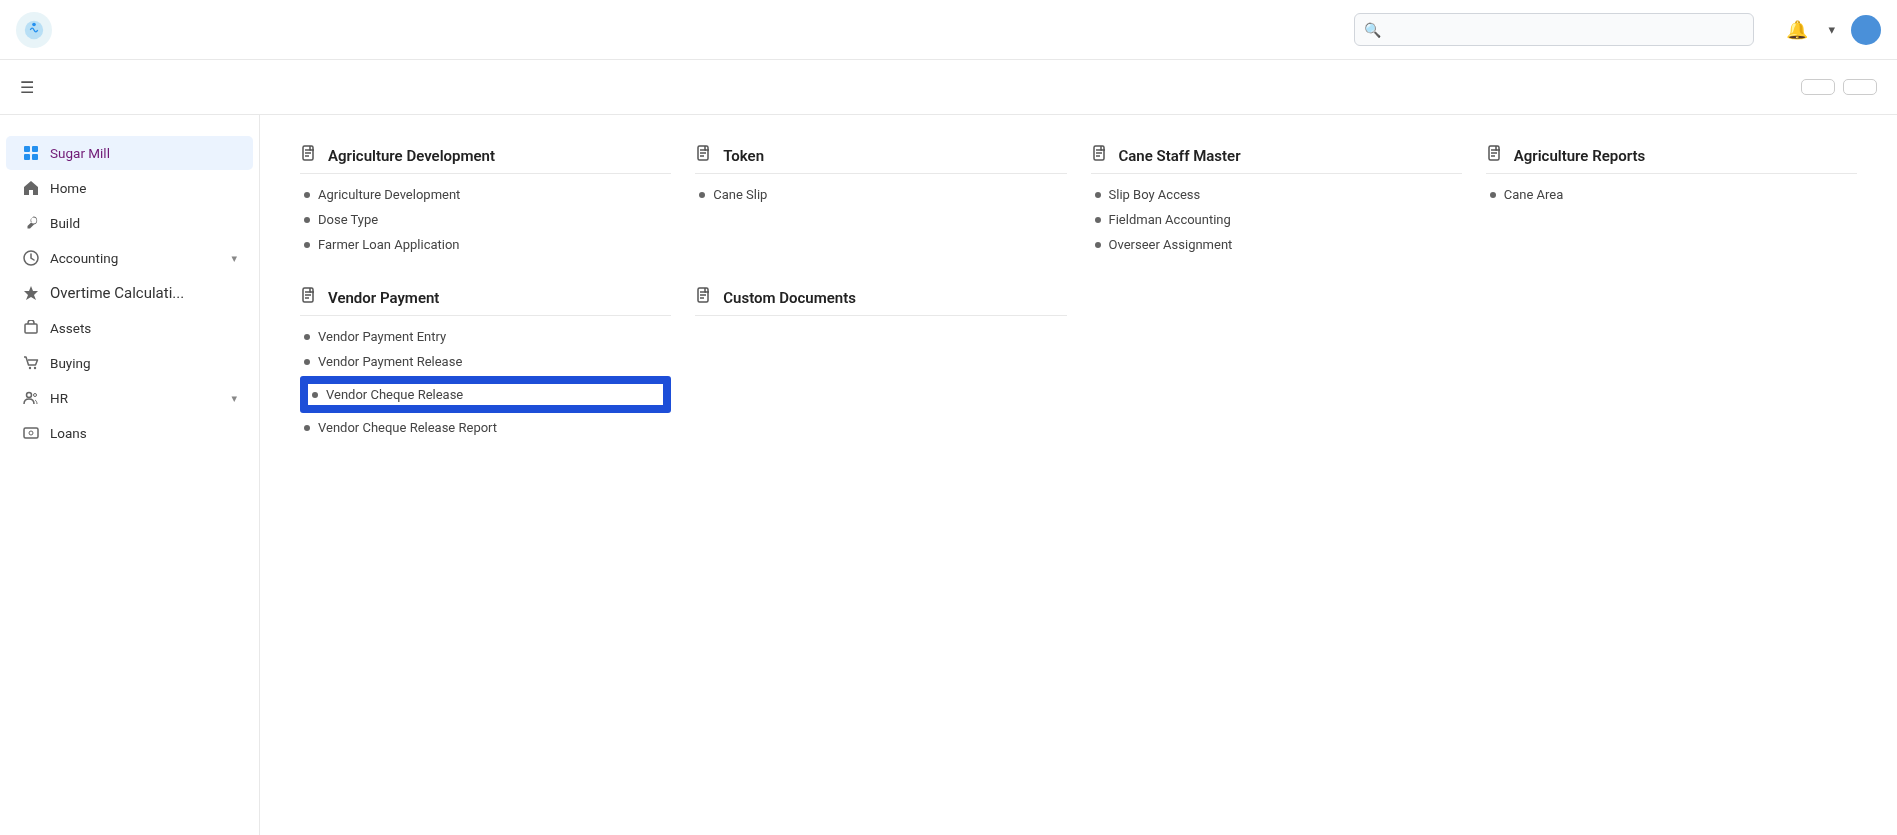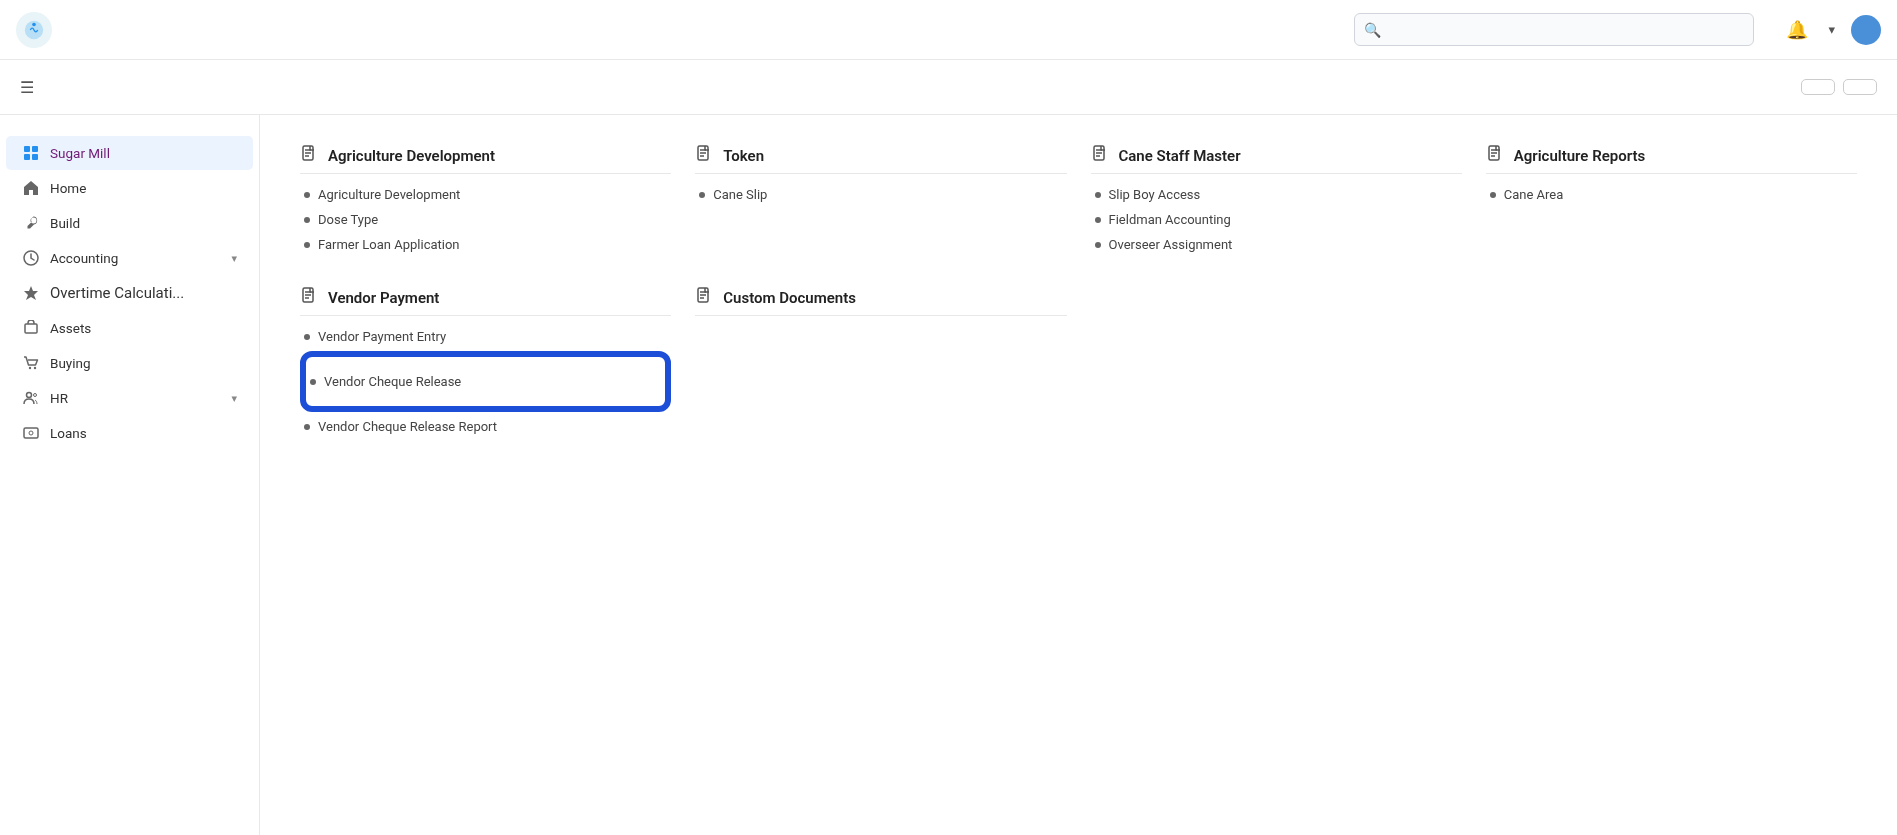--- a/index.html
+++ b/index.html
@@ -229,23 +229,23 @@
       display: flex;
       align-items: center;
       gap: 8px;
       font-size: 13px;
       color: #444;
       padding: 3px 4px;
       border-radius: 4px;
       cursor: pointer;
     }
     .module-card-item.highlighted {
-      border: 6px solid #1d4ed8;
-      border-radius: 12px;
-      padding: 17px 4px;
+      border: 8px solid #1d4ed8;
+      border-radius: 3px;
+      padding: 3px 4px;
     }
     .dot {
       width: 6px;
       height: 6px;
       border-radius: 50%;
       background: #666;
       flex-shrink: 0;
     }
   </style>
 </head>
@@ -472,20 +472,24 @@
     <path d="M5 5h6M5 8h6M5 11h4"></path>
     <path d="M10 1v4h4" stroke-linejoin="round"></path>
   </svg></span>
             <span>Vendor Payment</span>
           </div>
           <div class="module-card-items">
             <div class="module-card-item">
               <span class="dot"></span>
               <span>Vendor Payment Entry</span>
             </div>
+            <div class="module-card-item">
+              <span class="dot"></span>
+              <span>Vendor Payment Release</span>
+            </div>
             <div class="module-card-item highlighted">
               <span class="dot"></span>
               <span>Vendor Cheque Release</span>
             </div>
             <div class="module-card-item">
               <span class="dot"></span>
               <span>Vendor Cheque Release Report</span>
             </div>
           </div>
         </div>

